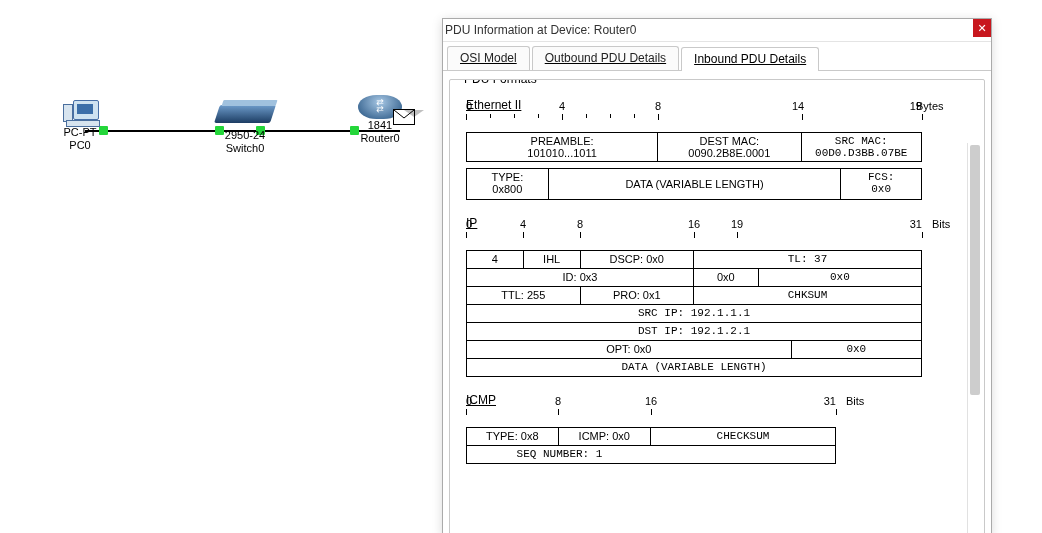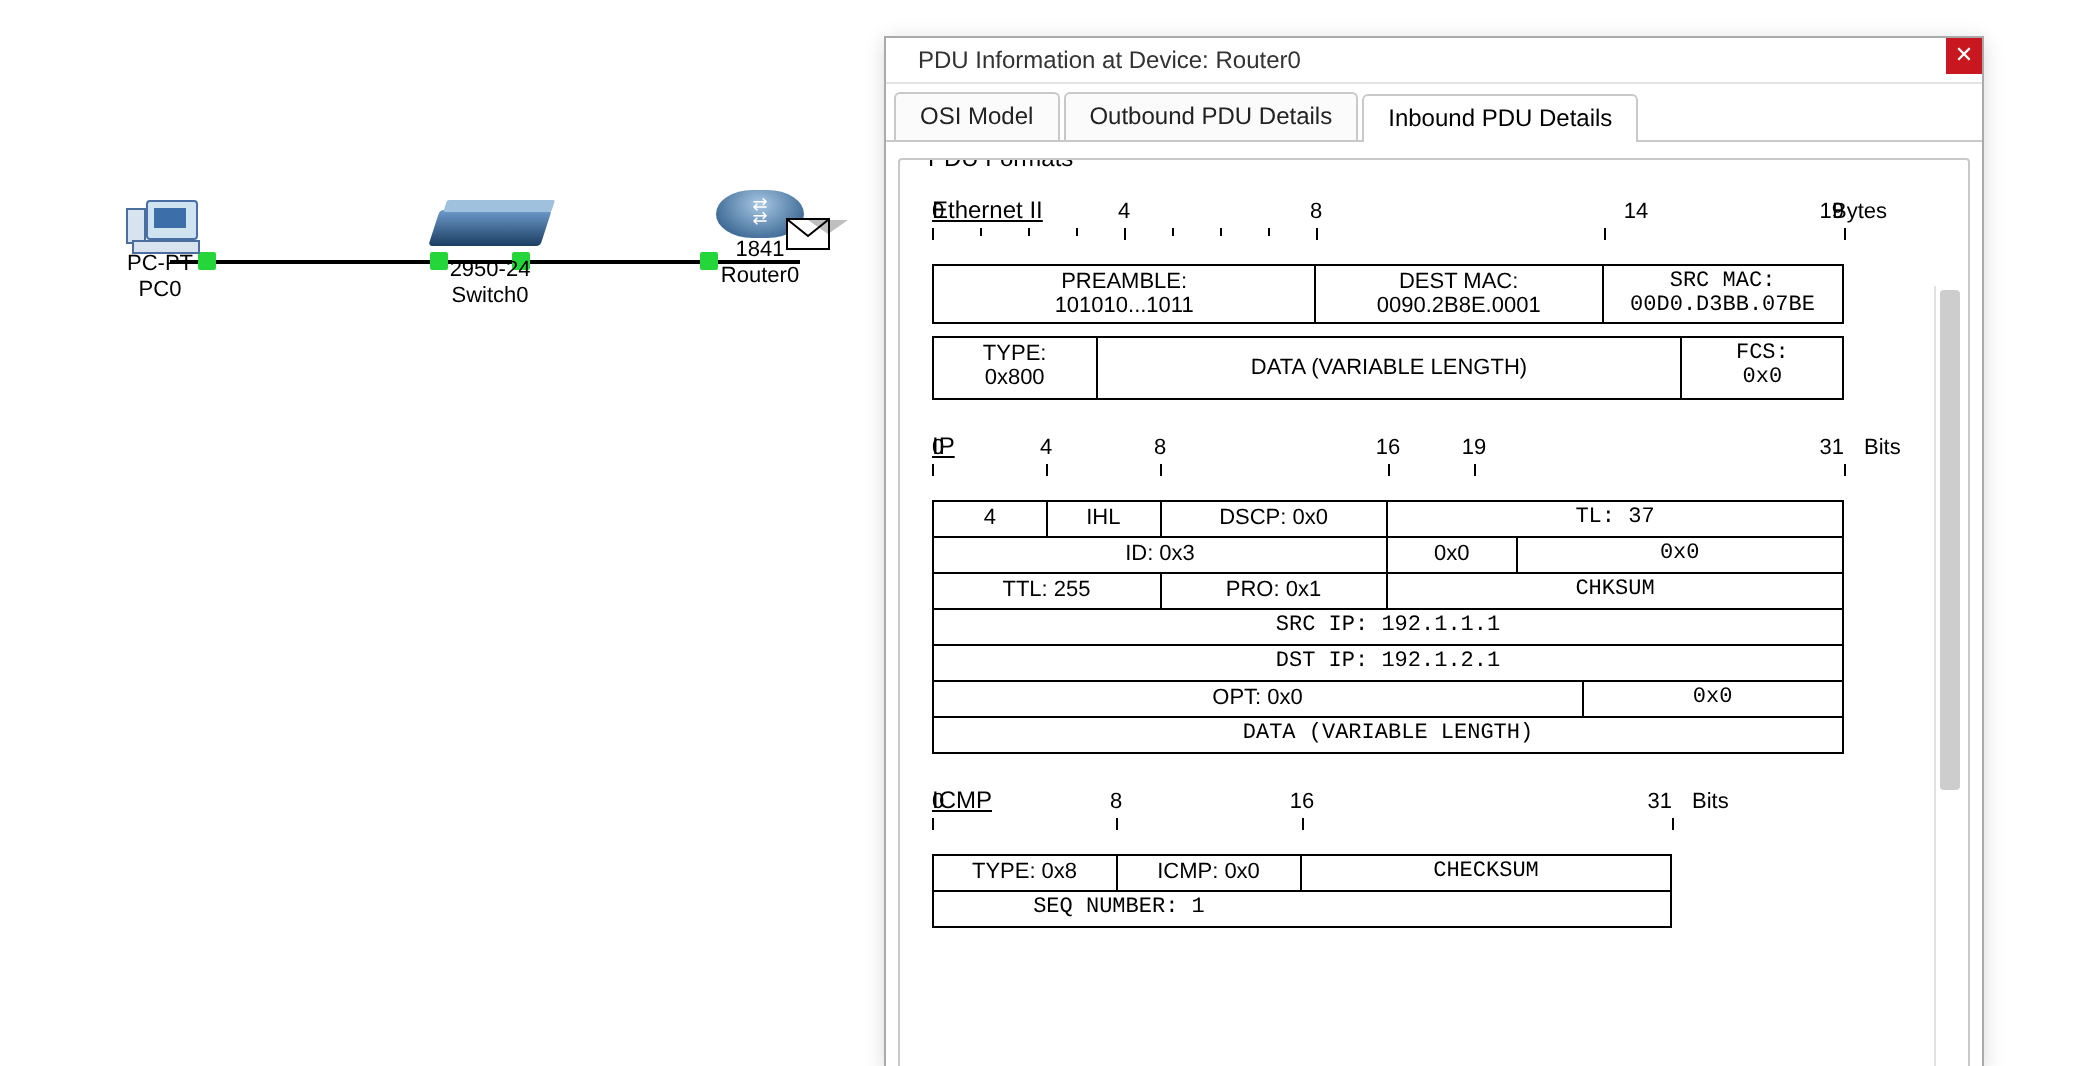--- a/index.html
+++ b/index.html
@@ -140,21 +140,21 @@
     left: 442px;
     width: 548px;
     height: 515px;
     background: #fff;
     border: 1px solid #aaa;
     box-shadow: 0 2px 10px rgba(0,0,0,.15);
   }
   .pdu-titlebar {
     height: 22px;
     line-height: 22px;
-    padding: 0 16px;
+    padding: 0 2px;
     font-size: 12px;
     color: #333;
     position: relative;
     border-bottom: 1px solid #e4e4e4;
   }
   .close-btn {
     position: absolute;
     right: 0; top: 0;
     width: 18px; height: 18px;
     background: #c8171e;
@@ -165,20 +165,21 @@
     cursor: pointer;
   }
 
   .tabs {
     display: flex;
     align-items: flex-end;
     gap: 0;
     padding: 4px 4px 0 4px;
     border-bottom: 1px solid #c9c9c9;
     background: #fff;
+    text-decoration: underline;
   }
   .tab {
     padding: 4px 12px 5px;
     border: 1px solid #c9c9c9;
     border-bottom: none;
     border-top-left-radius: 3px;
     border-top-right-radius: 3px;
     margin-right: 2px;
     font-size: 12px;
     color: #222;
@@ -338,21 +339,21 @@
   </div>
 
   <div class="formats" style="position:relative;">
     <span class="formats-legend">PDU Formats</span>
 
     <div class="sect-title">Ethernet II</div>
     <div class="ruler" style="width:456px;margin-left:6px;">
       <span class="num left" style="left:0">0</span>
       <span class="num" style="left:96px">4</span>
       <span class="num" style="left:192px">8</span>
-      <span class="num" style="left:352px">14</span>
+      <span class="num" style="left:332px">14</span>
       <span class="num right" style="left:456px">19</span>
       <span class="unit" style="left:450px">Bytes</span>
       <span class="tick" style="left:0"></span>
       <span class="tick short" style="left:24px"></span>
       <span class="tick short" style="left:48px"></span>
       <span class="tick short" style="left:72px"></span>
       <span class="tick" style="left:96px"></span>
       <span class="tick short" style="left:120px"></span>
       <span class="tick short" style="left:144px"></span>
       <span class="tick short" style="left:168px"></span>

